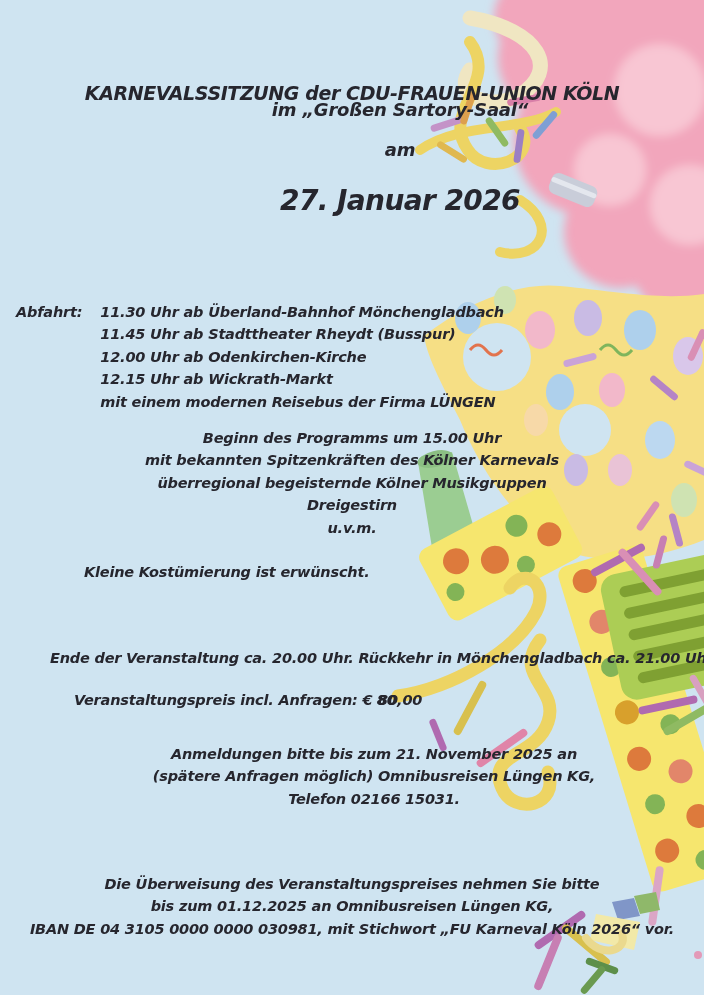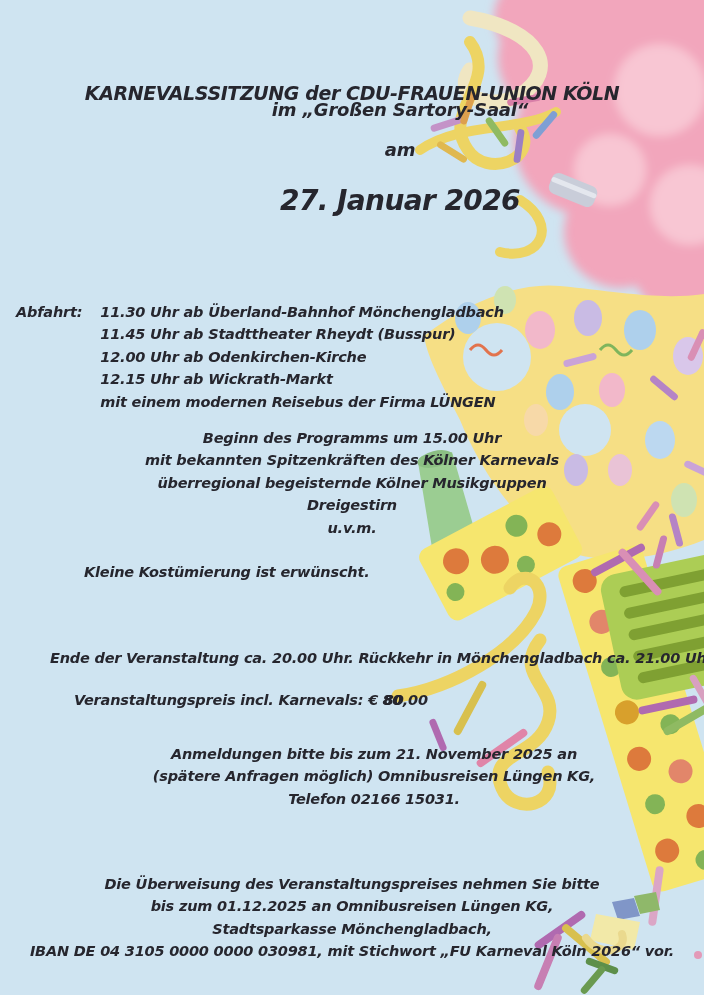--- a/index.html
+++ b/index.html
@@ -188,28 +188,27 @@
     <div>Beginn des Programms um 15.00 Uhr</div>
     <div>mit bekannten Spitzenkräften des Kölner Karnevals</div>
     <div>überregional begeisternde Kölner Musikgruppen</div>
     <div>Dreigestirn</div>
     <div>u.v.m.</div>
   </div>
 
   <div class="txt body" style="left:84px;top:561px;">Kleine Kostümierung ist erwünscht.</div>
   <div class="txt body" style="left:50px;top:647px;">Ende der Veranstaltung ca. 20.00 Uhr. Rückkehr in Mönchengladbach ca. 21.00 Uhr.</div>
 
-  <div class="txt body" style="left:74px;top:689px;"><span>Veranstaltungspreis incl. Karnevals: € </span><span class="heavy">80</span><span>,00</span></div>
+  <div class="txt body" style="left:74px;top:689px;"><span>Veranstaltungspreis incl. Anfragen: € </span><span class="heavy">80</span><span>,00</span></div>
 
   <div class="txt body" style="left:44px;top:743px;width:660px;text-align:center;">
     <div>Anmeldungen bitte bis zum 21. November 2025 an</div>
     <div>(spätere Anfragen möglich) Omnibusreisen Lüngen KG,</div>
     <div>Telefon 02166 15031.</div>
   </div>
 
   <div class="txt body center" style="top:827px;margin-top:46px;">
     <div>Die Überweisung des Veranstaltungspreises nehmen Sie bitte</div>
     <div>bis zum 01.12.2025 an Omnibusreisen Lüngen KG,</div>
-    <div>Stadtsparkasse Mönchengladbach,</div>
     <div>IBAN DE 04 3105 0000 0000 030981, mit Stichwort „FU Karneval Köln 2026“ vor.</div>
   </div>
 
 </div>
 
 </body></html>

